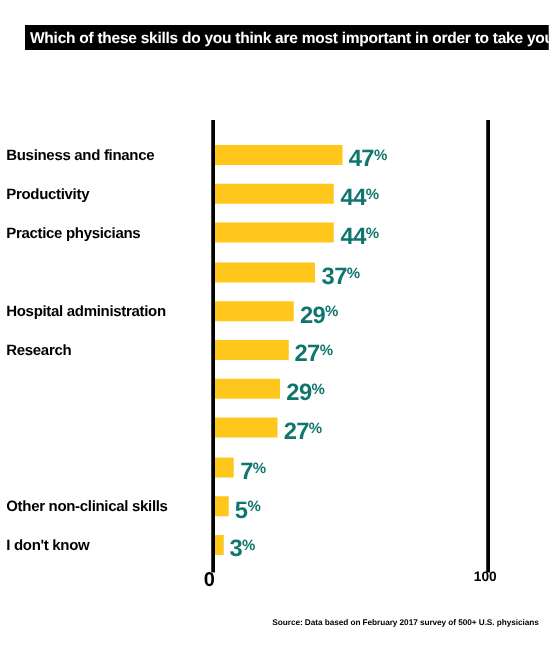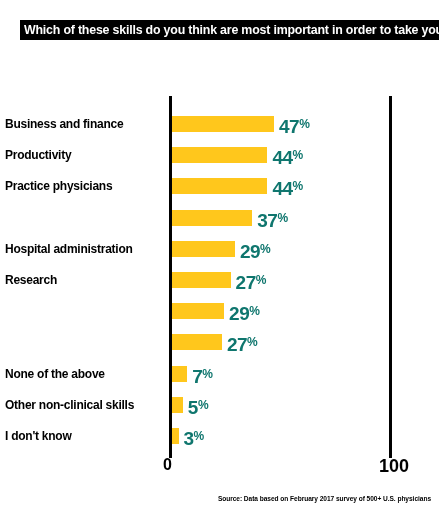--- a/index.html
+++ b/index.html
@@ -117,21 +117,21 @@
     left: 163px;
     top: 456px;
     font-size: 16px;
     font-weight: bold;
     color: #000000;
   }
   #tick-hundred {
     position: absolute;
     left: 379px;
     top: 456px;
-    font-size: 18px;
+    font-size: 11px;
     font-weight: bold;
     color: #000000;
   }
 
   
   #source-note {
     position: absolute;
     right: 8px;
     top: 495px;
     font-size: 6.6px;
@@ -199,21 +199,20 @@
           <div class="bar-value"><span>29</span><span class="pct">%</span></div>
         </div>
       </div>
       <div class="row" style="top: 235.4px;">
         <div class="bar-wrap">
           <div class="bar" style="width: 49.91px; background: rgb(255, 199, 28);"></div>
           <div class="bar-value"><span>27</span><span class="pct">%</span></div>
         </div>
       </div>
       <div class="row" style="top: 266.6px;">
-        <div class="row-label">None of the above</div>
         <div class="bar-wrap">
           <div class="bar" style="width: 15.19px; background: rgb(255, 199, 28);"></div>
           <div class="bar-value"><span>7</span><span class="pct">%</span></div>
         </div>
       </div>
       <div class="row" style="top: 297.8px;">
         <div class="row-label">Other non-clinical skills</div>
         <div class="bar-wrap">
           <div class="bar" style="width: 10.85px; background: rgb(255, 199, 28);"></div>
           <div class="bar-value"><span>5</span><span class="pct">%</span></div>

